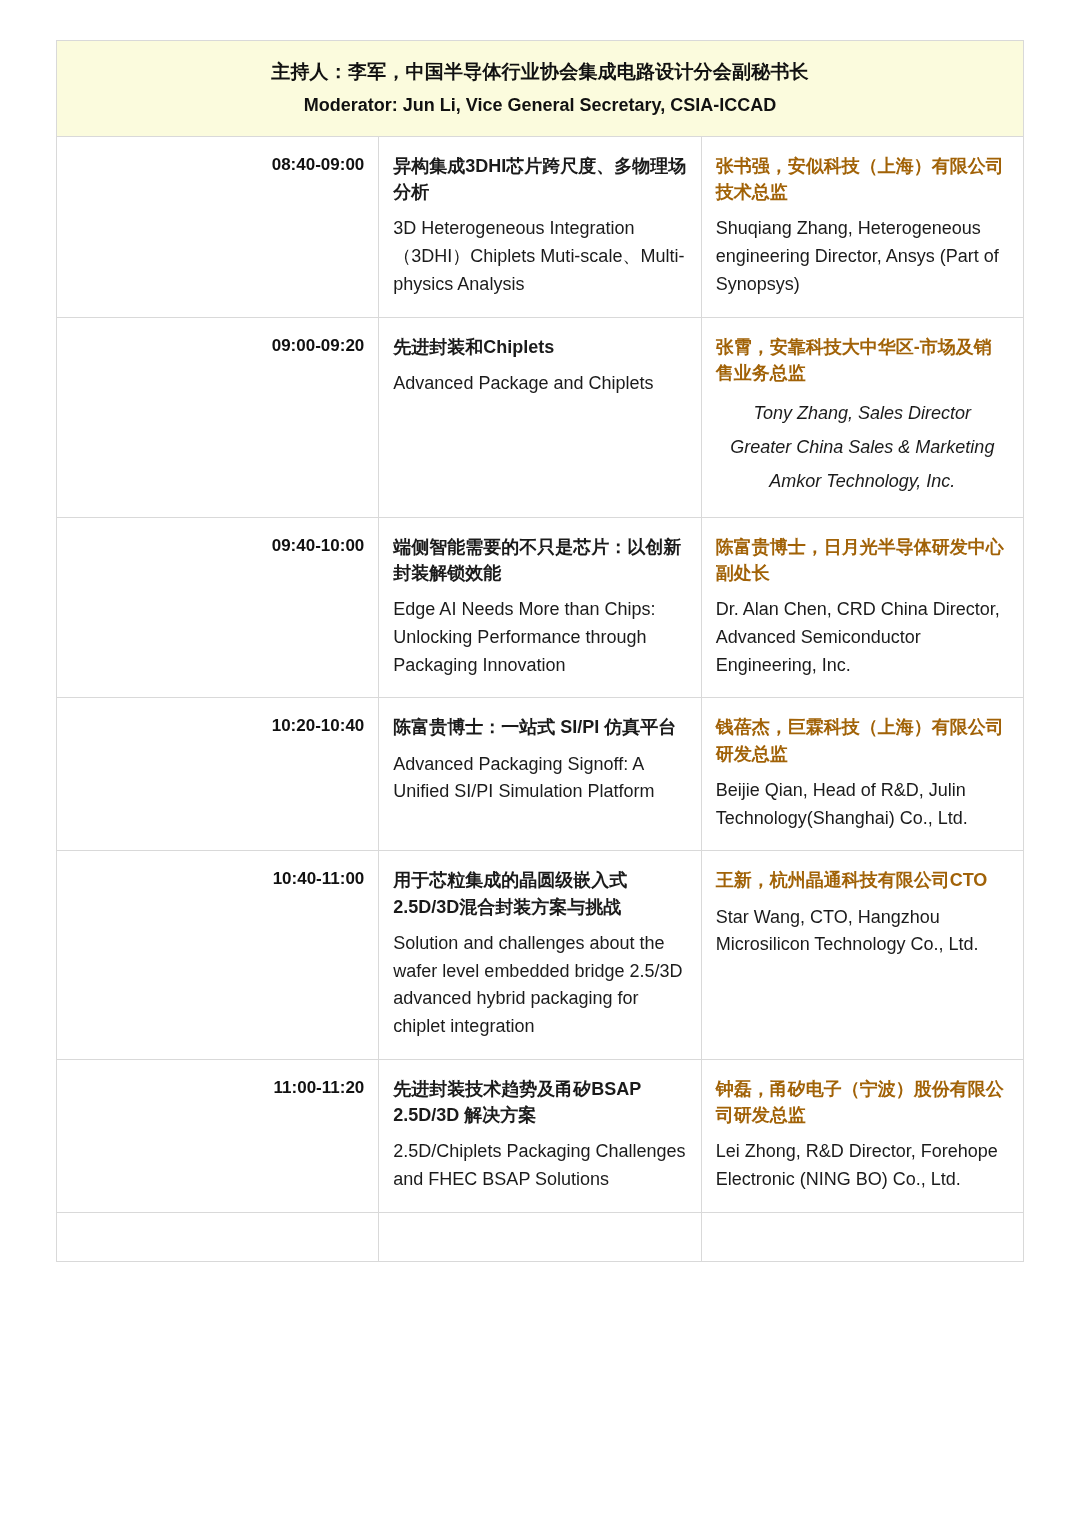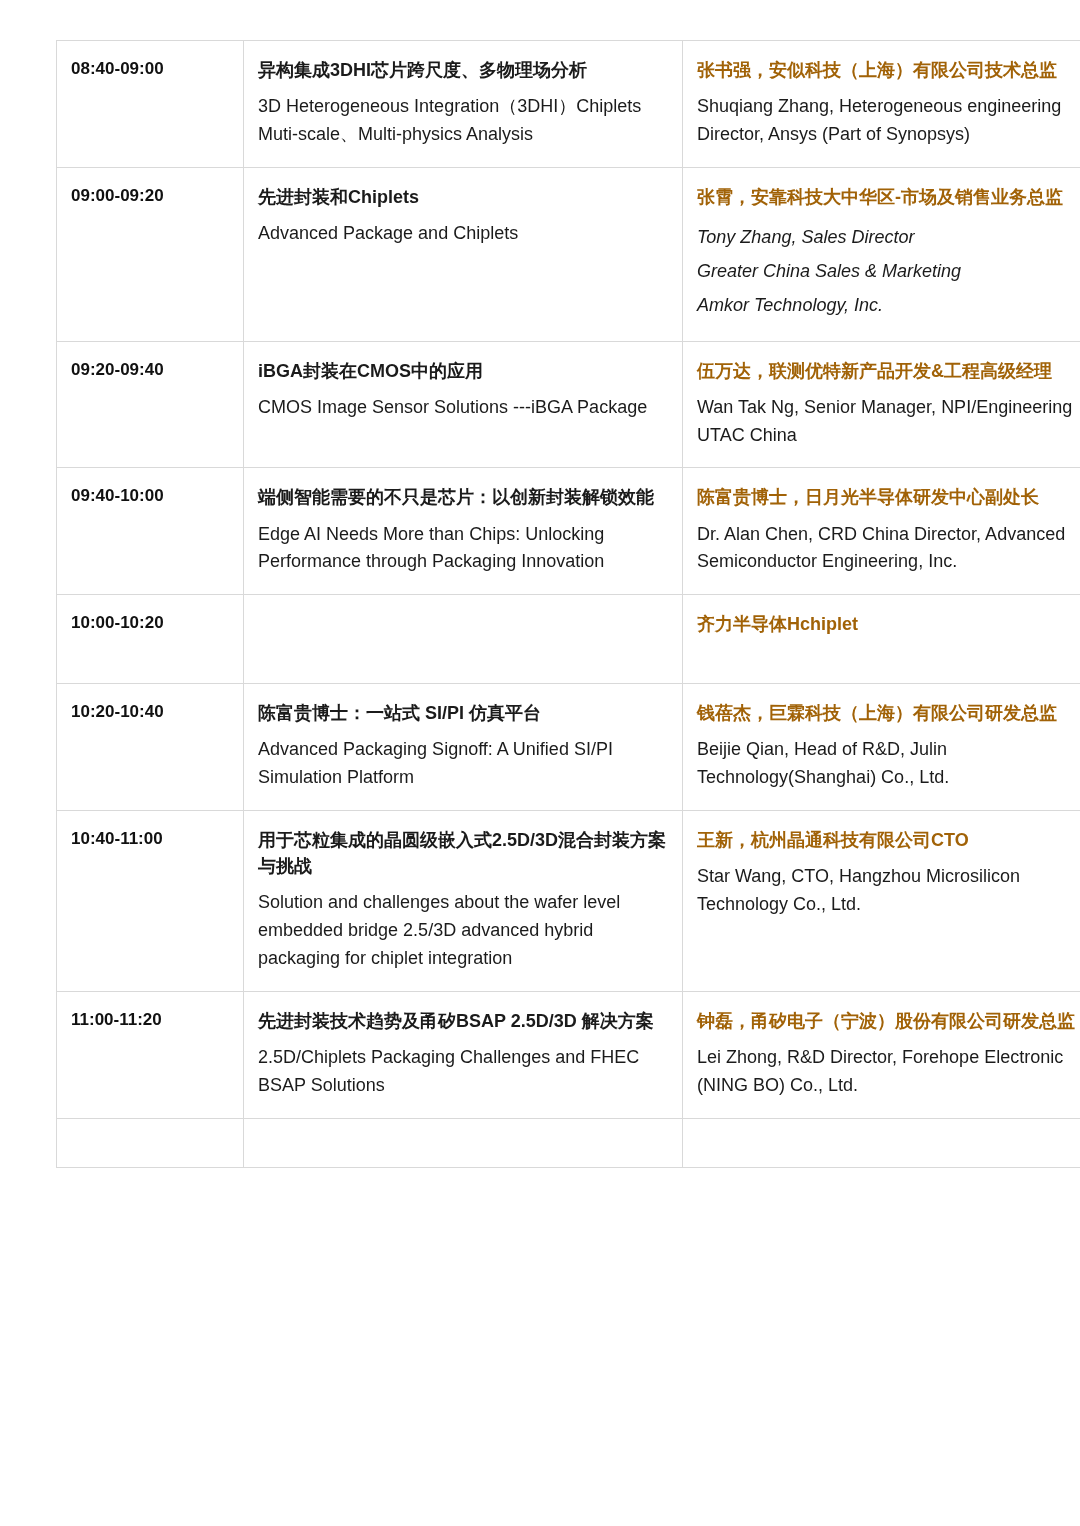--- a/index.html
+++ b/index.html
@@ -55,21 +55,21 @@
     color: #111;
   }
 
   .time {
     font-size: 17px;
     font-weight: 700;
     color: #111;
     padding-top: 2px;
     white-space: nowrap;
   }
-  td.col-time { padding-left: 22px; padding-top: 18px; }
+  td.col-time { padding-left: 22px; padding-top: 18px; text-align: right; }
 
   .topic-cn {
     font-size: 18px;
     font-weight: 700;
     color: #1b1b1b;
     line-height: 1.45;
     margin-bottom: 10px;
   }
   .topic-en {
     font-size: 18px;
@@ -86,33 +86,40 @@
   }
   .speaker-en {
     font-size: 18px;
     font-weight: 400;
     color: #1b1b1b;
     line-height: 1.55;
   }
   .speaker-en.italic {
     font-style: italic;
     line-height: 1.9;
+    text-align: center;
   }
   .empty-cell { min-height: 44px; }
   .clip-row td {
     border-bottom: none;
   }
 </style>
 </head>
 <body>
 
 <div class="page">
   <table class="agenda">
     <tbody>
 
+      <tr class="moderator-row">
+        <td colspan="3">
+          <div class="mod-cn">主持人：李军，中国半导体行业协会集成电路设计分会副秘书长</div>
+          <div class="mod-en">Moderator: Jun Li, Vice General Secretary, CSIA-ICCAD</div>
+        </td>
+      </tr>
 
       <tr>
         <td class="col-time">
           <div class="time">08:40-09:00</div>
         </td>
         <td class="col-topic">
           <div class="topic-cn">异构集成3DHI芯片跨尺度、多物理场分析</div>
           <div class="topic-en">3D Heterogeneous Integration（3DHI）Chiplets Muti-scale、Multi-physics Analysis</div>
         </td>
         <td class="col-speaker">
@@ -130,59 +137,35 @@
           <div class="topic-en">Advanced Package and Chiplets</div>
         </td>
         <td class="col-speaker">
           <div class="speaker-cn">张霄，安靠科技大中华区-市场及销售业务总监</div>
           <div class="speaker-en italic" style="white-space: pre-line;">Tony Zhang, Sales Director
 Greater China Sales &amp; Marketing
 Amkor Technology, Inc.</div>
         </td>
       </tr>
 
-      <tr>
-        <td class="col-time">
-          <div class="time">09:20-09:40</div>
-        </td>
-        <td class="col-topic">
-          <div class="topic-cn">iBGA封装在CMOS中的应用</div>
-          <div class="topic-en">CMOS Image Sensor Solutions ---iBGA Package</div>
-        </td>
-        <td class="col-speaker">
-          <div class="speaker-cn">伍万达，联测优特新产品开发&amp;工程高级经理</div>
-          <div class="speaker-en">Wan Tak Ng, Senior Manager, NPI/Engineering UTAC China</div>
-        </td>
-      </tr>
 
       <tr>
         <td class="col-time">
           <div class="time">09:40-10:00</div>
         </td>
         <td class="col-topic">
           <div class="topic-cn">端侧智能需要的不只是芯片：以创新封装解锁效能</div>
           <div class="topic-en">Edge AI Needs More than Chips: Unlocking Performance through Packaging Innovation</div>
         </td>
         <td class="col-speaker">
           <div class="speaker-cn">陈富贵博士，日月光半导体研发中心副处长</div>
           <div class="speaker-en">Dr. Alan Chen, CRD China Director, Advanced Semiconductor Engineering, Inc.</div>
         </td>
       </tr>
 
-      <tr>
-        <td class="col-time">
-          <div class="time">10:00-10:20</div>
-        </td>
-        <td class="col-topic">
-          <div class="topic-cn empty-cell"></div>
-        </td>
-        <td class="col-speaker">
-          <div class="speaker-cn">齐力半导体Hchiplet</div>
-        </td>
-      </tr>
 
       <tr>
         <td class="col-time">
           <div class="time">10:20-10:40</div>
         </td>
         <td class="col-topic">
           <div class="topic-cn">陈富贵博士：一站式 SI/PI 仿真平台</div>
           <div class="topic-en">Advanced Packaging Signoff: A Unified SI/PI Simulation Platform</div>
         </td>
         <td class="col-speaker">

